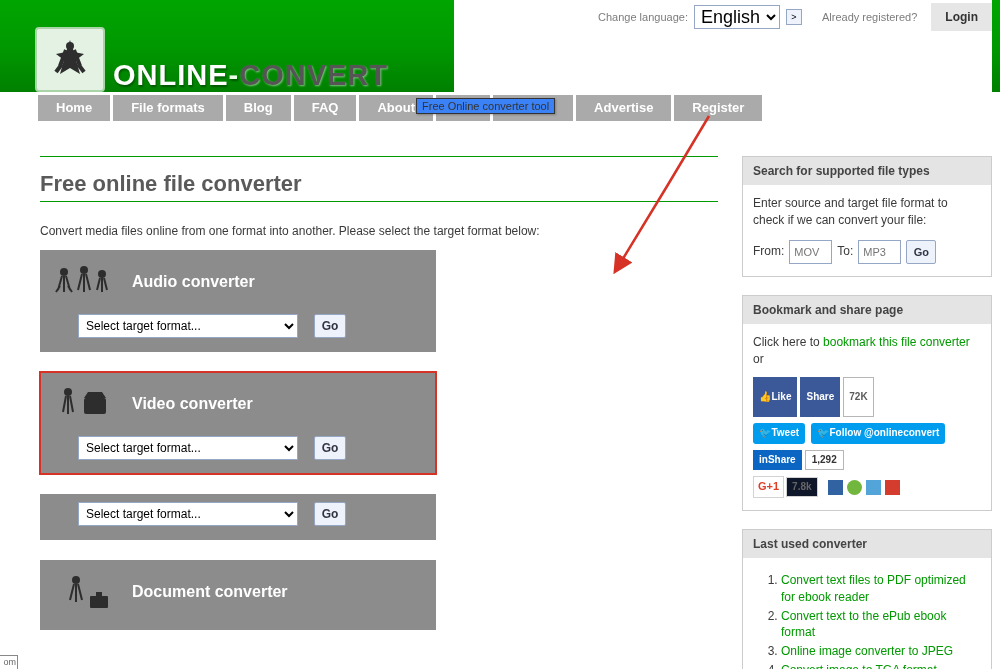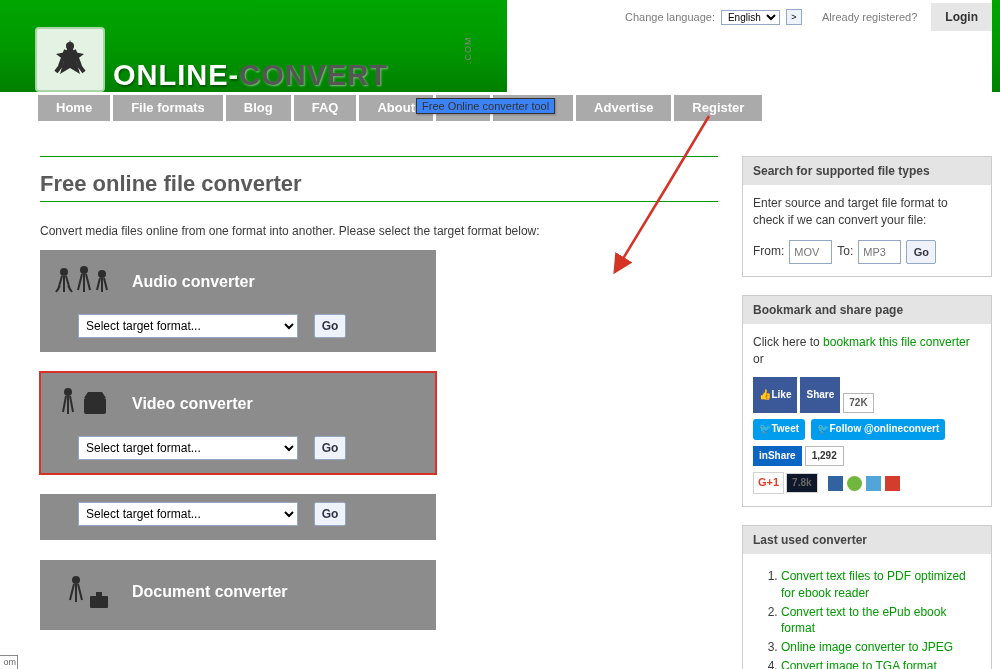--- a/index.html
+++ b/index.html
@@ -8,23 +8,23 @@
   
   
   .header { height: 92px; background: linear-gradient(to bottom, #00a500 0%, #009900 50%, #008000 100%); position: relative; display: flex; }
   .logo { display: flex; align-items: flex-end; padding-left: 35px; }
   .logo-badge { width: 70px; height: 65px; background: #e3f2e3; border: 2px solid #a8d4a8; border-radius: 4px; display: flex; align-items: center; justify-content: center; }
   .logo-badge svg { width: 48px; height: 48px; }
   .logo-text { font-size: 29px; font-weight: bold; color: #fff; letter-spacing: 1px; margin-left: 8px; text-shadow: 1px 2px 2px rgba(0,0,0,0.35); }
   .logo-text .dash { color: #e8ffe8; }
   .logo-text .dark { color: #555; text-shadow: 1px 1px 2px rgba(255,255,255,0.5); }
   .dotcom { font-size: 9px; color: #888; transform: rotate(-90deg); transform-origin: left bottom; position: absolute; left: 473px; top: 54px; letter-spacing: 1px; }
-  .header-right { position: absolute; right: 8px; top: 0; background: #fff; padding: 3px 0 0 4px; height: 92px; width: 485px; text-align: right; }
+  .header-right { position: absolute; right: 8px; top: 0; background: #fff; padding: 3px 0 0 4px; height: 92px; width: 538px; text-align: right; }
   .lang-row { display: flex; align-items: center; justify-content: flex-end; gap: 6px; font-size: 11px; color: #7c7c7c; }
-  .lang-select { font-size: 10px; padding: 0 2px; background:#fff; border:1px solid #96a6c5; }
+  .lang-select { font-size: 18px; padding: 0 2px; background:#fff; border:1px solid #96a6c5; }
   .lang-go { width: 16px; height: 16px; border: 1px solid #96a6c5; background: #edf2fb; font-size: 9px; line-height: 12px; cursor: pointer; display:inline-flex;align-items:center;justify-content:center; }
   .login-btn { background: #e6e6e6; border: none; padding: 7px 14px; font-size: 12px; font-weight: bold; color: #333; cursor: pointer; margin-left: 8px; }
   .tagline { font-size: 15px; font-weight: bold; color: #2b2b2b; margin-top: 15px; line-height: 1.35; }
   
   
   .nav { display: flex; gap: 3px; padding-left: 38px; margin-top: 3px; }
   .nav-item { background: #aaa; color: #fff; font-size: 13px; font-weight: bold; padding: 5px 18px 6px; cursor: pointer; }
   .tooltip { position: absolute; left: 416px; top: 98px; background: #3b82f6; border: 1px solid #333; padding: 1px 5px; font-size: 11px; z-index: 10; box-shadow: 1px 1px 2px rgba(0,0,0,.25); }
   
   
@@ -53,21 +53,21 @@
   .side-title { background: #e4e4e4; font-size: 12px; font-weight: bold; color: #444; padding: 7px 10px; }
   .side-body { padding: 10px 10px 12px; font-size: 12px; color: #3a3a3a; line-height: 1.45; }
   .search-row { display: flex; align-items: center; gap: 5px; margin-top: 10px; }
   .search-input { width: 43px; height: 24px; border: 1px solid #96a6c5; font-size: 11px; padding: 0 4px; color: #888; text-align: left; background:#fff; }
   .search-go { width: 30px; height: 24px; border: 1px solid #96a6c5; background: #edf2fb; font-size: 11px; font-weight:bold; color:#334; cursor: pointer; border-radius:2px; }
   .side-body a { color: #009900; text-decoration: none; }
   .social-row { display: flex; gap: 2px; margin-top: 6px; flex-wrap: wrap; }
   .soc { display: inline-flex; align-items: center; font-size: 10px; font-weight: bold; cursor: pointer; }
   .fb-like { background: #3b5998; color: #fff; padding: 3px 6px; }
   .fb-share { background: #3b5998; color: #fff; padding: 3px 6px; margin-left: 1px; }
-  .fb-count { border: 1px solid #b6b6b6; padding: 2px 5px; font-size: 10px; color: #5a5a5a; margin-left: 1px; background:#fff;margin-top:16px; }
+  .fb-count { border: 1px solid #b6b6b6; padding: 12px 5px; font-size: 10px; color: #5a5a5a; margin-left: 1px; background:#fff; }
   .tw { background: #009cee; color: #fff; padding: 3px 6px; border-radius: 3px; margin-right: 4px; }
   .li-share { background: #0a66c2; color: #fff; padding: 3px 6px; }
   .li-count { border: 1px solid #b6b6b6; padding: 2px 6px; background: #fff; color: #333; margin-left: 1px; }
   .gp { color: #de3e26; border: 1px solid #d3d3d3; padding: 2px 4px; font-size: 11px; }
   .gp-count { border: 1px solid #d3d3d3; padding: 2px 5px; background: #0f172a; color: #666; margin-left: 0; }
   .mini-icons { display: flex; gap: 4px; margin-left: 8px; }
   .mini { width: 15px; height: 15px; }
   .last-list { list-style: decimal; padding-left: 28px; padding-top:4px; }
   .last-list li { margin-bottom: 2px; line-height:1.4; }
   .last-list a { color: #009900; text-decoration: none; font-size: 12px; }

